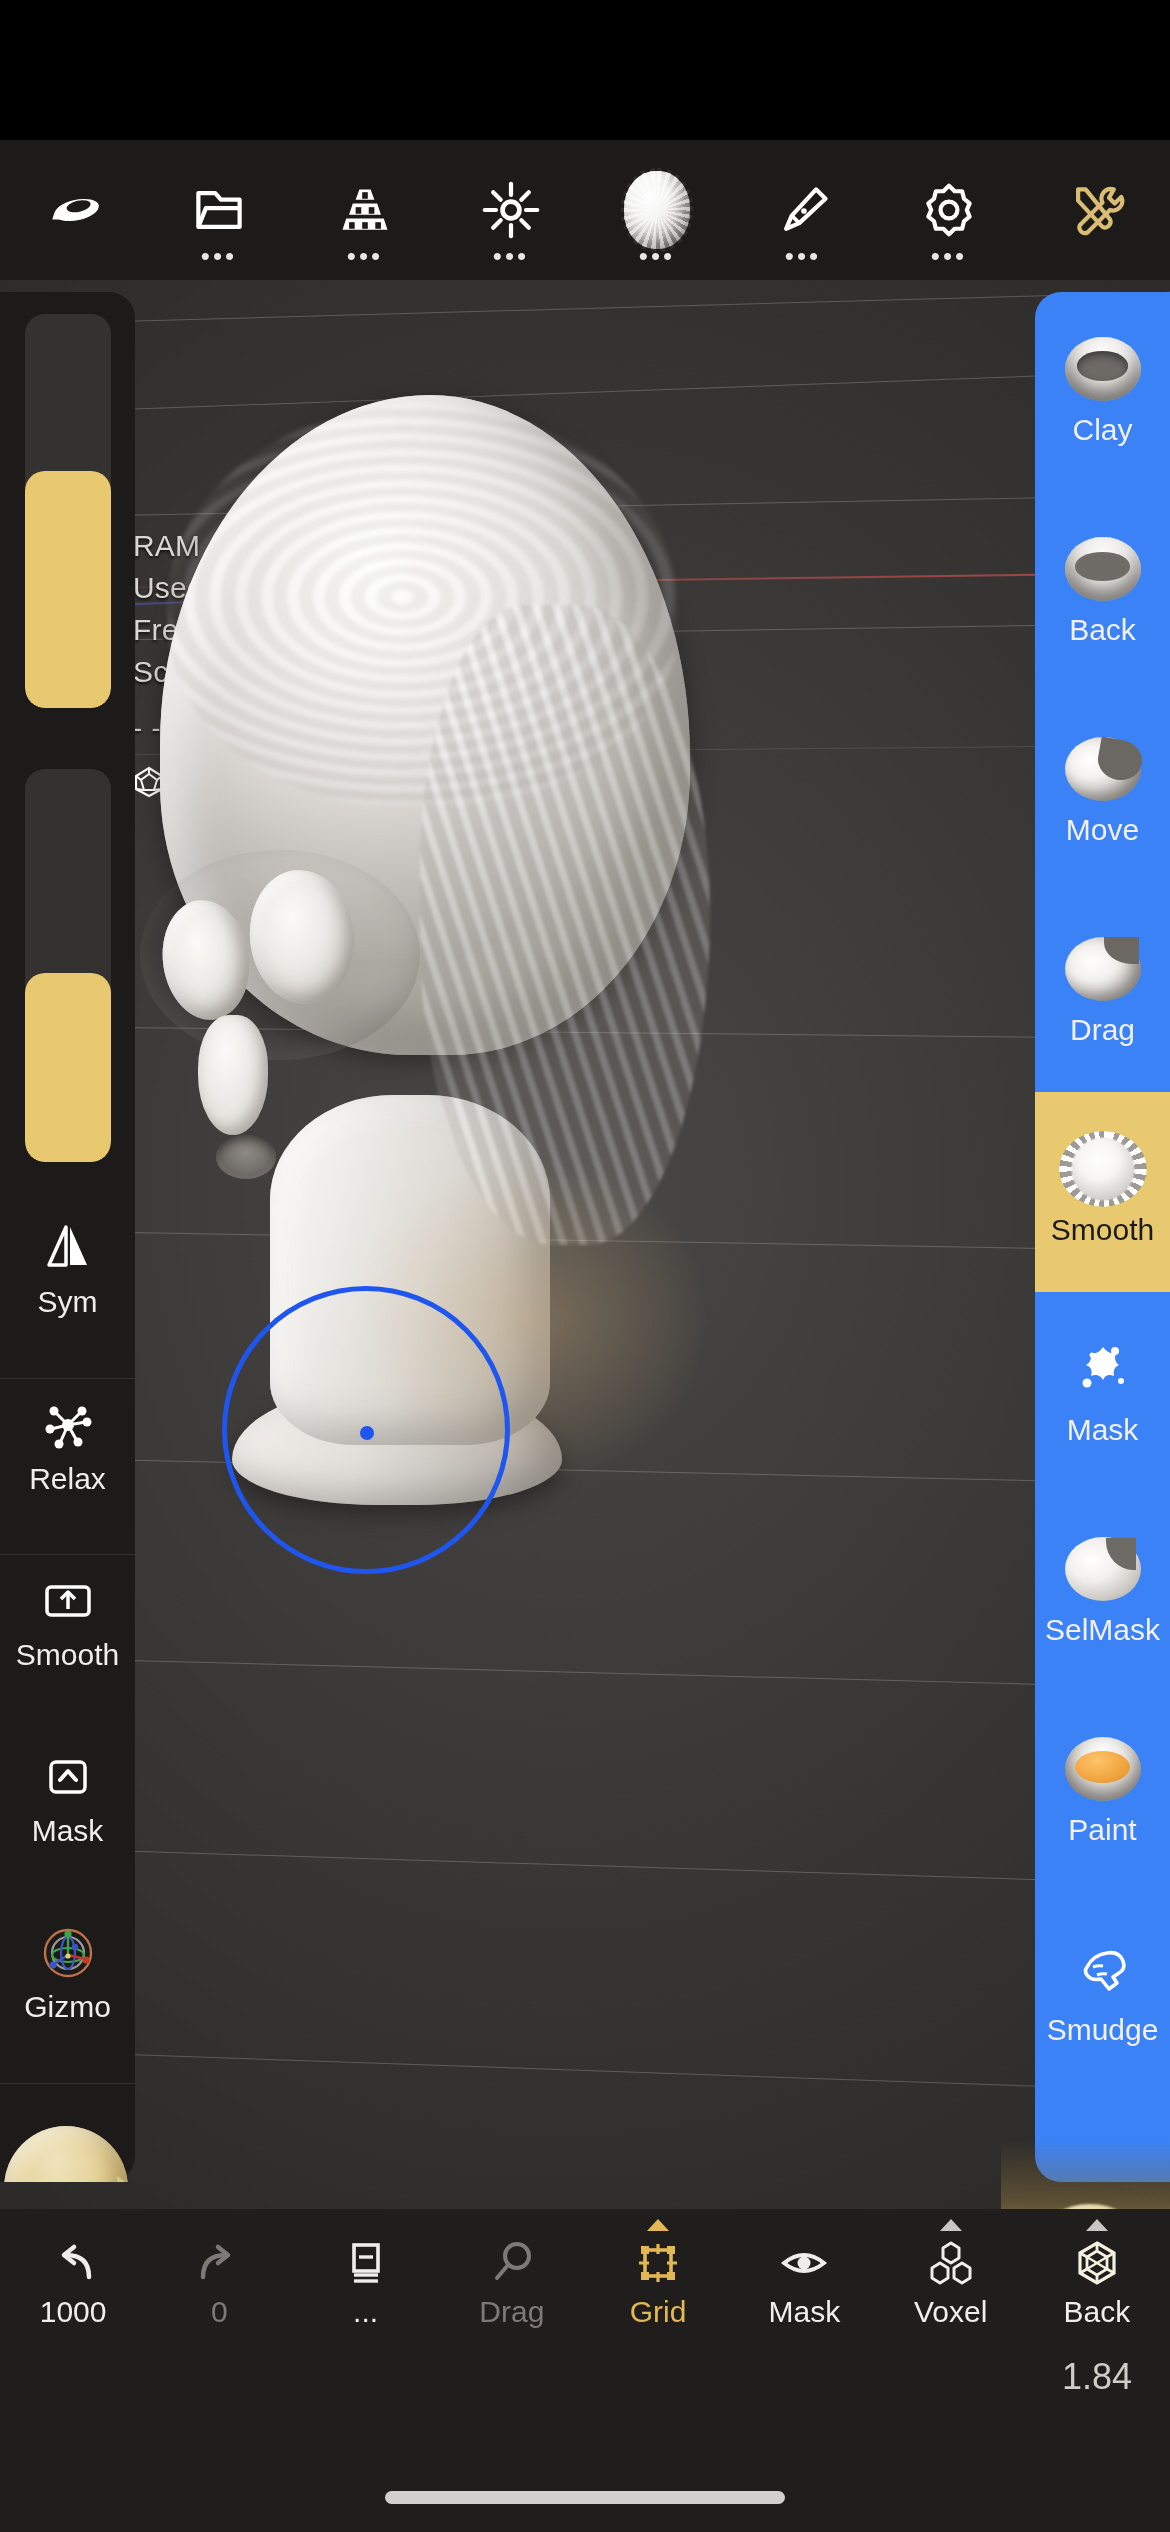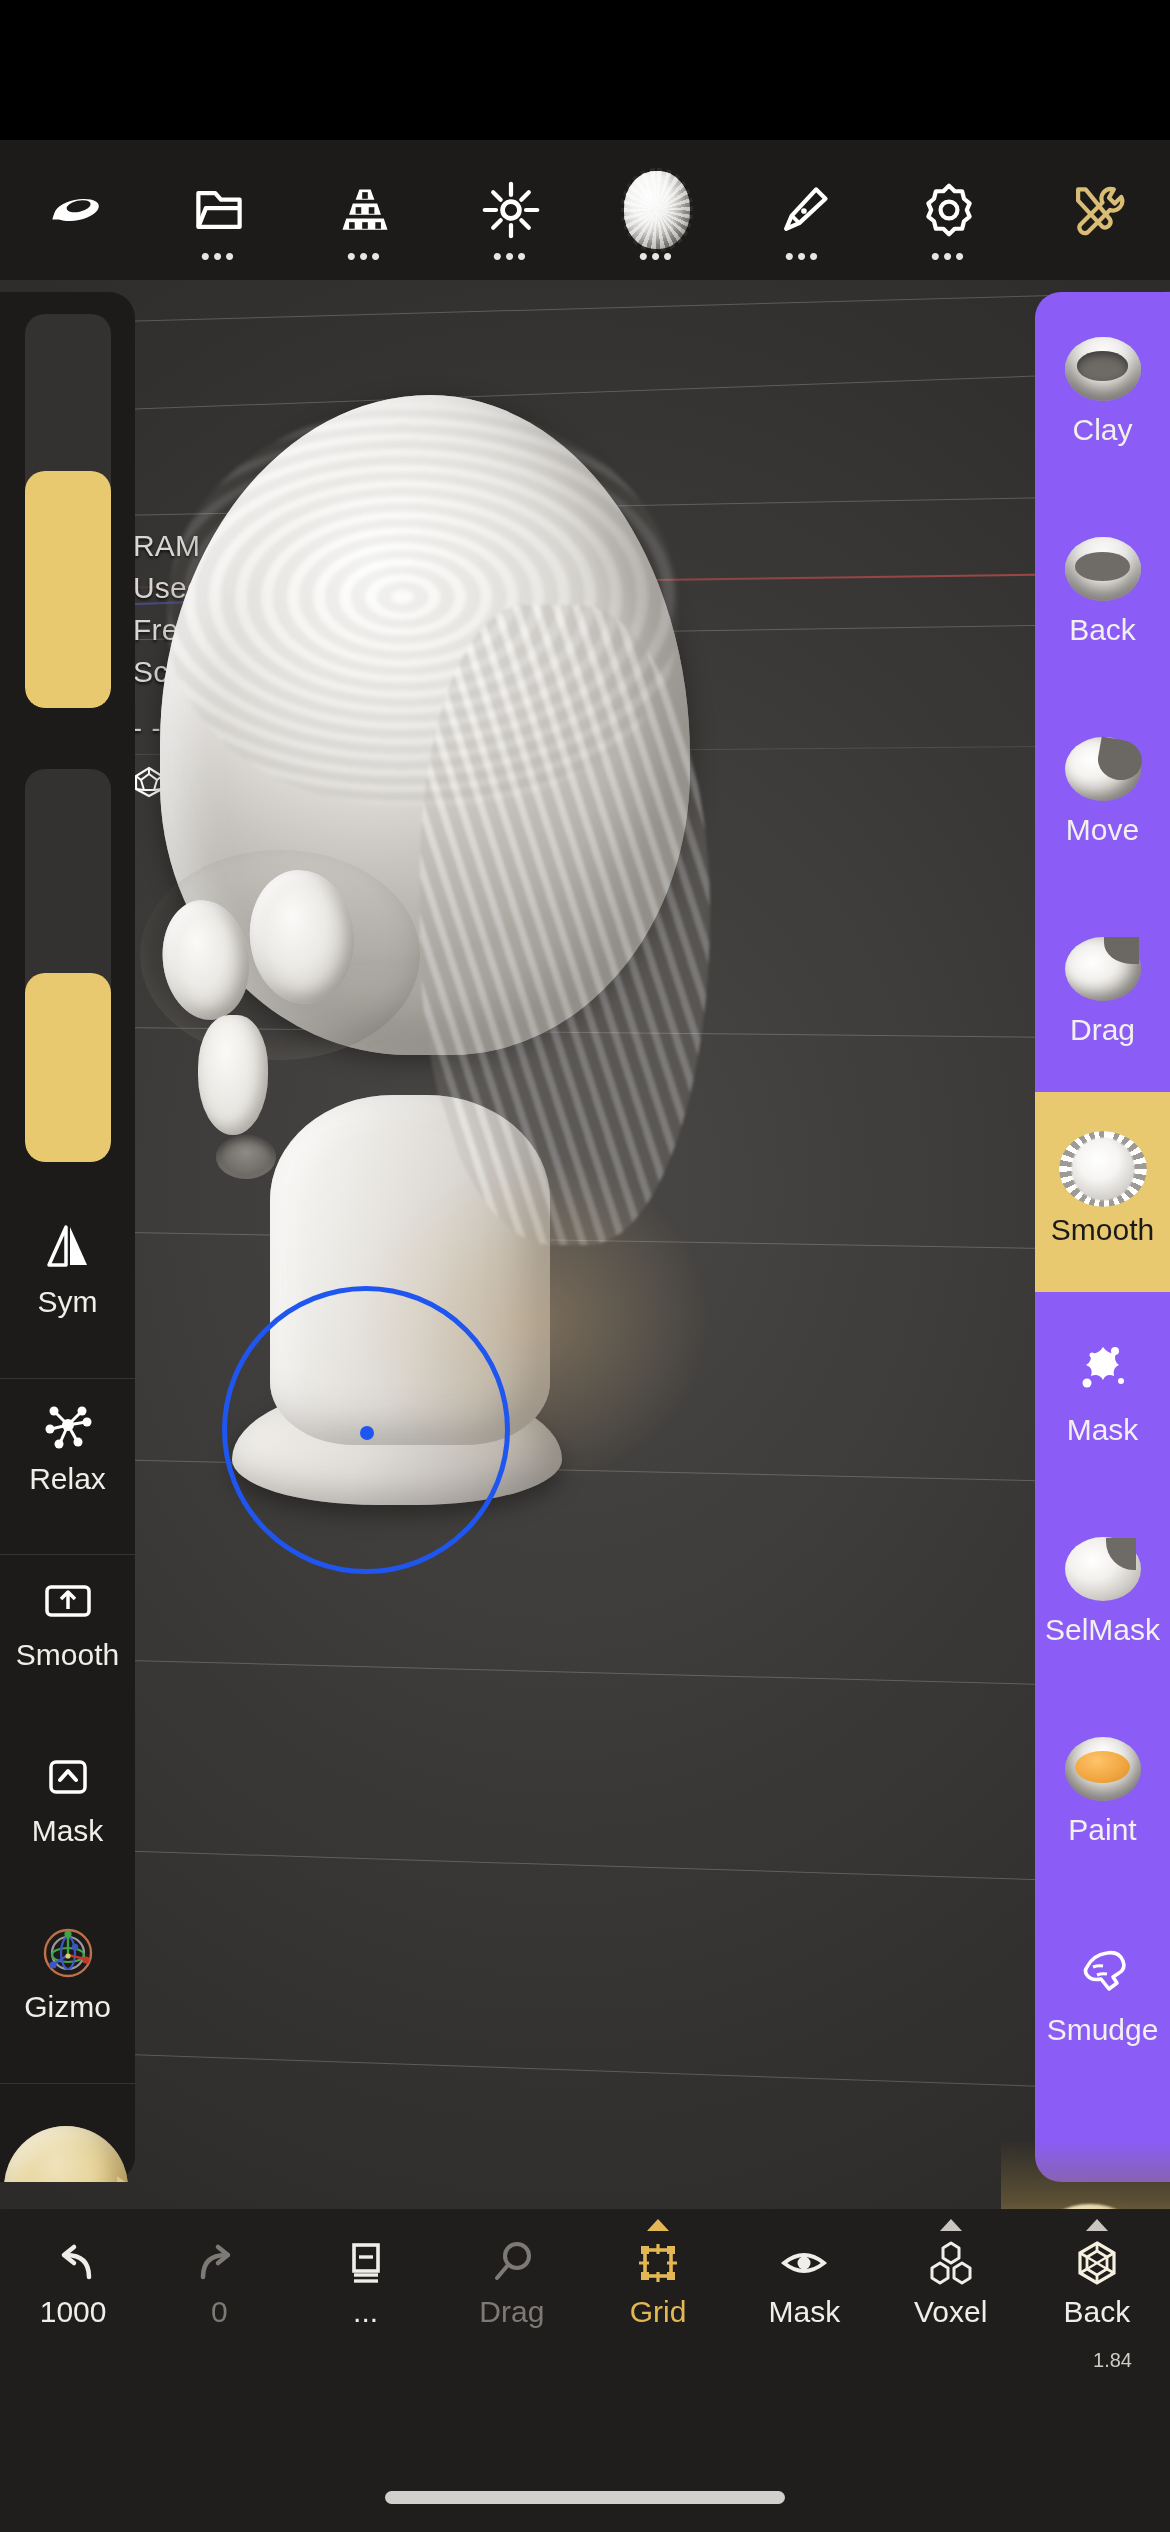--- a/index.html
+++ b/index.html
@@ -250,21 +250,21 @@
   .mat-arrow {
     position:absolute; right:4px; top:92px;
     width:0;height:0; border-left:14px solid #d9c48a;
     border-top:10px solid transparent; border-bottom:10px solid transparent;
   }
 
   
   .right-bar {
     position: absolute; right: 0; top: 292px;
     width: 135px; height: 1890px;
-    background: #8b5cf6;
+    background: #3b82f6;
     border-radius: 26px 0 0 26px;
     display: flex; flex-direction: column; align-items: flex-start;
     overflow: hidden;
   }
   .rbtn {
     width: 135px; height: 200px;
     display: flex; flex-direction: column;
     align-items: center; justify-content: center; gap: 12px;
     color: #f2f0ec; font-size: 30px;
     position: relative;
@@ -372,22 +372,22 @@
     width:169px; height:112px;
     background: linear-gradient(180deg, rgba(40,36,30,0) 0%, rgba(130,110,62,.55) 55%, rgba(173,149,88,.9) 100%);
   }
   .gold-panel-ball {
     position:absolute; left:1044px; top:2204px;
     width:92px; height:62px; border-radius:50%;
     background: radial-gradient(ellipse at 42% 28%, #f3e9ca 0%, #e0cf9c 45%, #c3ab6d 100%);
     filter: blur(1px);
   }
   .scale-value {
-    position: absolute; right: 38px; bottom: 160px;
-    color: #cfccc7; font-size: 20px;
+    position: absolute; right: 38px; bottom: 134px;
+    color: #cfccc7; font-size: 36px;
   }
 
   
   .home-indicator {
     position:absolute; left:50%; bottom:28px; transform:translateX(-50%);
     width: 400px; height: 13px; border-radius: 7px;
     background: #d2d0cd;
   }
 
   .lbl { pointer-events: none; }

